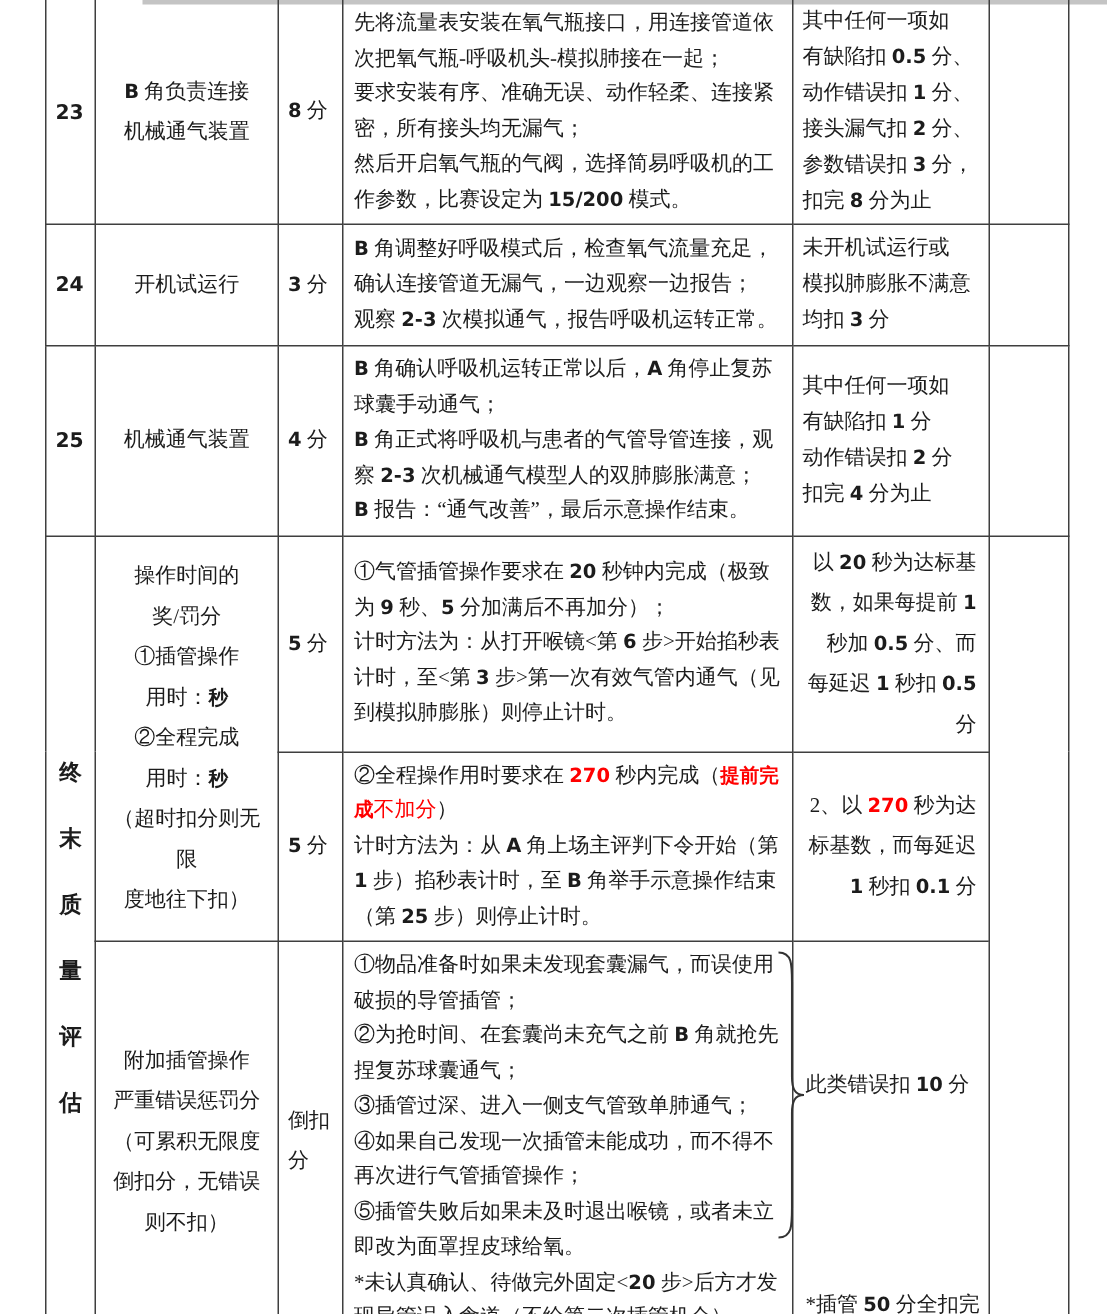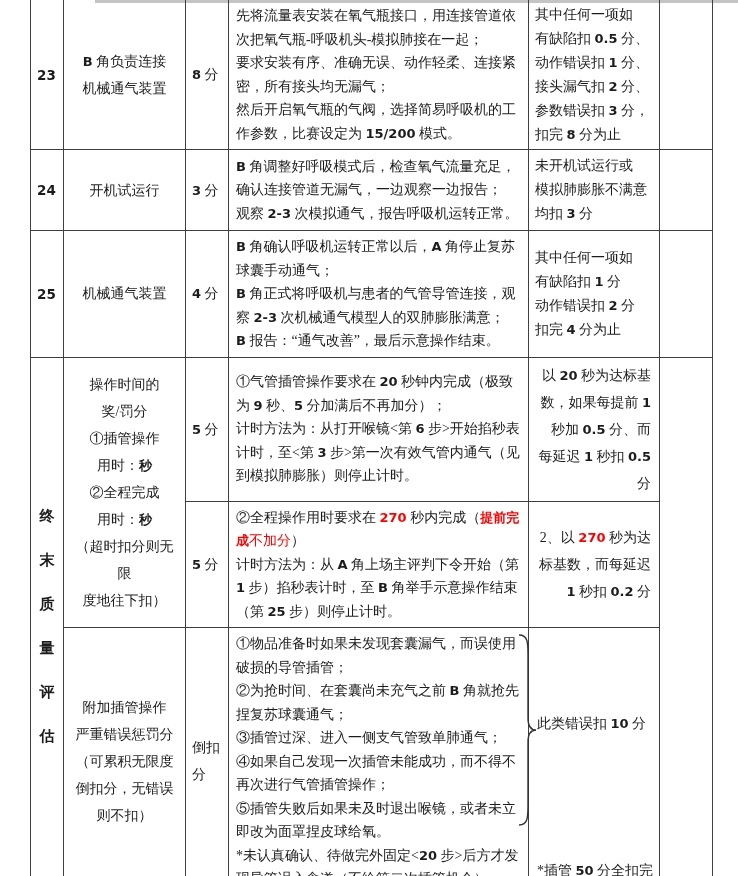--- a/index.html
+++ b/index.html
@@ -91,21 +91,21 @@
         <td class="c-task" rowspan="2">操作时间的<br>奖/罚分<br>①插管操作<br>用时：<b>秒</b><br>②全程完成<br>用时：<b>秒</b><br>（超时扣分则无限<br>度地往下扣）</td>
         <td class="c-points"><b>5</b> 分</td>
         <td class="c-desc">①气管插管操作要求在 <b>20</b> 秒钟内完成（极致为 <b>9</b> 秒、<b>5</b> 分加满后不再加分）；<br>计时方法为：从打开喉镜&lt;第 <b>6</b> 步&gt;开始掐秒表计时，至&lt;第 <b>3</b> 步&gt;第一次有效气管内通气（见到模拟肺膨胀）则停止计时。</td>
         <td class="c-deduct-left">以 <b>20</b> 秒为达标基数，如果每提前 <b>1</b> 秒加 <b>0.5</b> 分、而每延迟 <b>1</b> 秒扣 <b>0.5</b> 分</td>
         <td rowspan="3"></td>
       </tr>
 
       <tr style="height:125px">
         <td class="c-points"><b>5</b> 分</td>
         <td class="c-desc">②全程操作用时要求在 <b class="red">270</b> 秒内完成（<span class="red"><b>提前完成</b>不加分</span>）<br>计时方法为：从 <b>A</b> 角上场主评判下令开始（第 <b>1</b> 步）掐秒表计时，至 <b>B</b> 角举手示意操作结束（第 <b>25</b> 步）则停止计时。</td>
-        <td class="c-deduct-left">2、以 <b class="red">270</b> 秒为达标基数，而每延迟 <b>1</b> 秒扣 <b>0.2</b> 分</td>
+        <td class="c-deduct-left">2、以 <b class="red">270</b> 秒为达标基数，而每延迟 <b>1</b> 秒扣 <b>0.1</b> 分</td>
       </tr>
 
       <tr style="height:265px">
         <td class="c-task">附加插管操作<br>严重错误惩罚分<br>（可累积无限度倒扣分，无错误则不扣）</td>
         <td class="c-points">倒扣分</td>
         <td class="c-desc c-desc-brace">
           <span>①物品准备时如果未发现套囊漏气，而误使用破损的导管插管；<br>②为抢时间、在套囊尚未充气之前 <b>B</b> 角就抢先捏复苏球囊通气；<br>③插管过深、进入一侧支气管致单肺通气；<br>④如果自己发现一次插管未能成功，而不得不再次进行气管插管操作；<br>⑤插管失败后如果未及时退出喉镜，或者未立即改为面罩捏皮球给氧。<br>*未认真确认、待做完外固定&lt;<b>20</b> 步&gt;后方才发现导管误入食道（不给第二次插管机会）。</span>
           <svg class="brace" viewBox="0 0 22 196">
             <path d="M 4 3 C 13 3 13 11 13 23 L 13 86 C 13 94 15 98 21 98 C 15 98 13 102 13 110 L 13 173 C 13 185 13 193 4 193" fill="none" stroke="#333333" stroke-width="1.4"></path>
           </svg>

